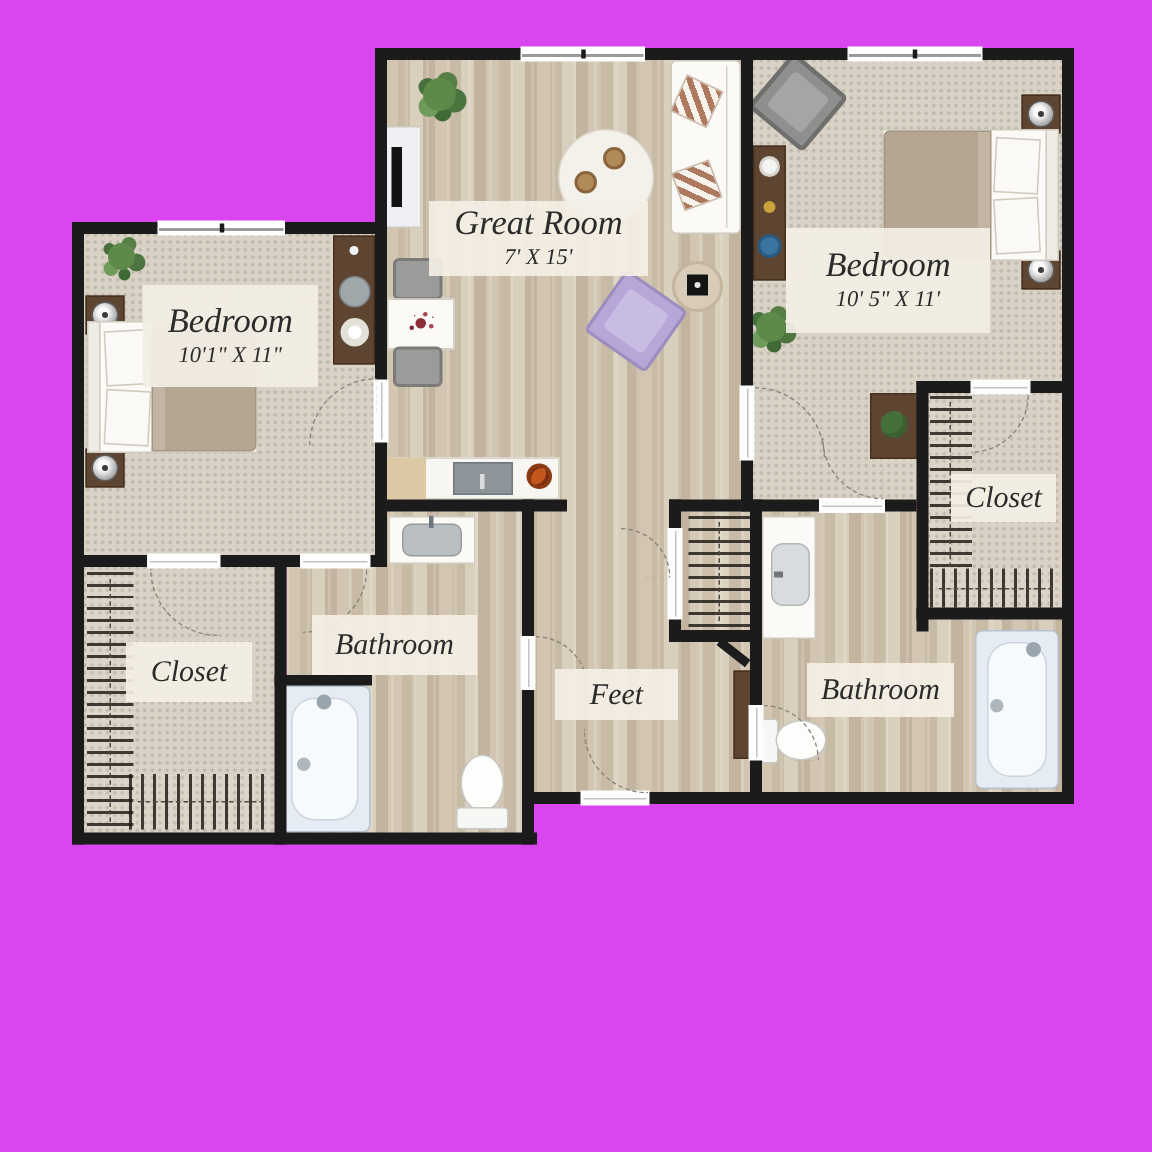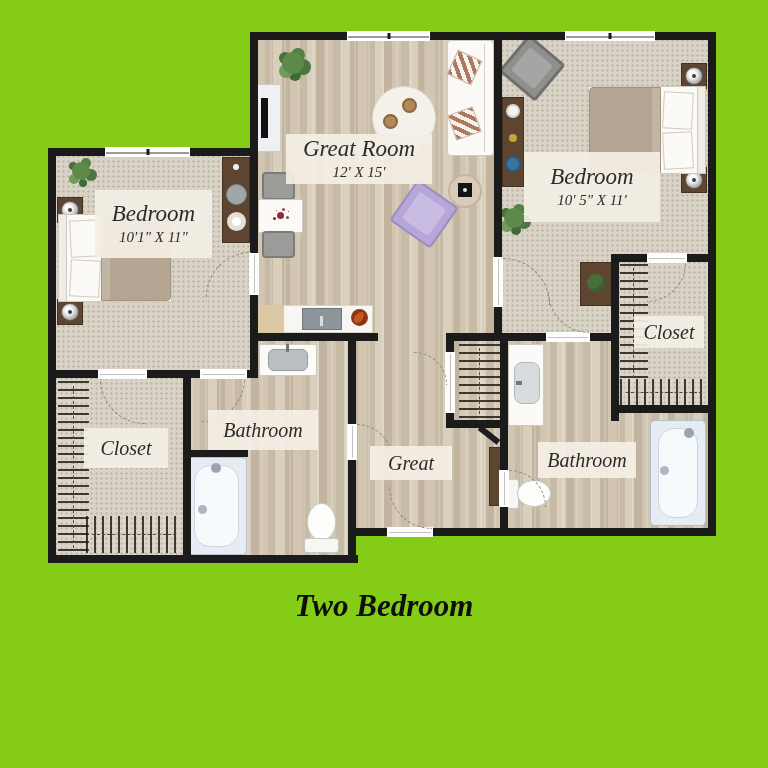--- a/index.html
+++ b/index.html
@@ -1,16 +1,16 @@
 <!DOCTYPE html>
 <html><head>
 <meta charset="utf-8">
 <style>
   html,body{margin:0;padding:0;background:#fff;}
-  .fp{position:relative;width:768px;height:768px;background:#84cc16;overflow:hidden;
+  .fp{position:relative;width:768px;height:768px;background:#d946ef;overflow:hidden;
       font-family:"Liberation Serif",serif;}
   .abs{position:absolute;}
   
   .wood{background:
     repeating-linear-gradient(90deg, rgba(255,255,255,.16) 0 2px, rgba(0,0,0,0) 2px 14px),
     repeating-linear-gradient(90deg, #d2c6b2 0 9px, #c8bba5 9px 17px, #d9cfbd 17px 26px, #c2b49f 26px 34px);}
   .carpet{background-color:#d9d2c6;
     background-image:radial-gradient(rgba(155,145,124,.38) 1px, rgba(0,0,0,0) 1.3px);
     background-size:5px 5px;}
   
@@ -220,21 +220,21 @@
   <div class="arc" style="left:100px;top:379px;width:44px;height:44px;border-bottom-width:1.5px;border-left-width:1.5px;border-bottom-left-radius:100%;"></div>
   <div class="arc" style="left:202px;top:379px;width:42px;height:42px;border-bottom-width:1.5px;border-right-width:1.5px;border-bottom-right-radius:100%;"></div>
   <div class="arc" style="left:357px;top:424px;width:34px;height:34px;border-top-width:1.5px;border-right-width:1.5px;border-top-right-radius:100%;"></div>
   <div class="arc" style="left:647px;top:263px;width:38px;height:38px;border-bottom-width:1.5px;border-right-width:1.5px;border-bottom-right-radius:100%;"></div>
   <div class="arc" style="left:509px;top:470px;width:36px;height:36px;border-top-width:1.5px;border-right-width:1.5px;border-top-right-radius:100%;"></div>
   <div class="arc" style="left:389px;top:486px;width:42px;height:42px;border-bottom-width:1.5px;border-left-width:1.5px;border-bottom-left-radius:100%;"></div>
   <div class="arc" style="left:414px;top:352px;width:32px;height:32px;border-top-width:1.5px;border-right-width:1.5px;border-top-right-radius:100%;"></div>
 
   <div class="rlabel" style="left:286px;top:134px;width:146px;height:50px;">
     <div class="nm">Great Room</div>
-    <div class="dm">12' X 15'</div>
+    <div class="dm">7' X 15'</div>
   </div>
   <div class="rlabel" style="left:95px;top:190px;width:117px;height:68px;">
     <div class="nm">Bedroom</div>
     <div class="dm">10'1" X 11"</div>
   </div>
   <div class="rlabel" style="left:524px;top:152px;width:136px;height:70px;">
     <div class="nm">Bedroom</div>
     <div class="dm">10' 5" X 11'</div>
   </div>
   <div class="rlabel" style="left:84px;top:428px;width:84px;height:40px;">
@@ -243,18 +243,17 @@
   <div class="rlabel" style="left:634px;top:316px;width:70px;height:32px;">
     <div class="nm sm">Closet</div>
   </div>
   <div class="rlabel" style="left:208px;top:410px;width:110px;height:40px;">
     <div class="nm sm">Bathroom</div>
   </div>
   <div class="rlabel" style="left:538px;top:442px;width:98px;height:36px;">
     <div class="nm sm">Bathroom</div>
   </div>
   <div class="rlabel" style="left:370px;top:446px;width:82px;height:34px;">
-    <div class="nm sm">Great</div>
-  </div>
-
-  <div class="title" style="top:588px;font-size:31px;">Two Bedroom</div>
+    <div class="nm sm">Feet</div>
+  </div>
+
 
 </div>
 
 </body></html>

